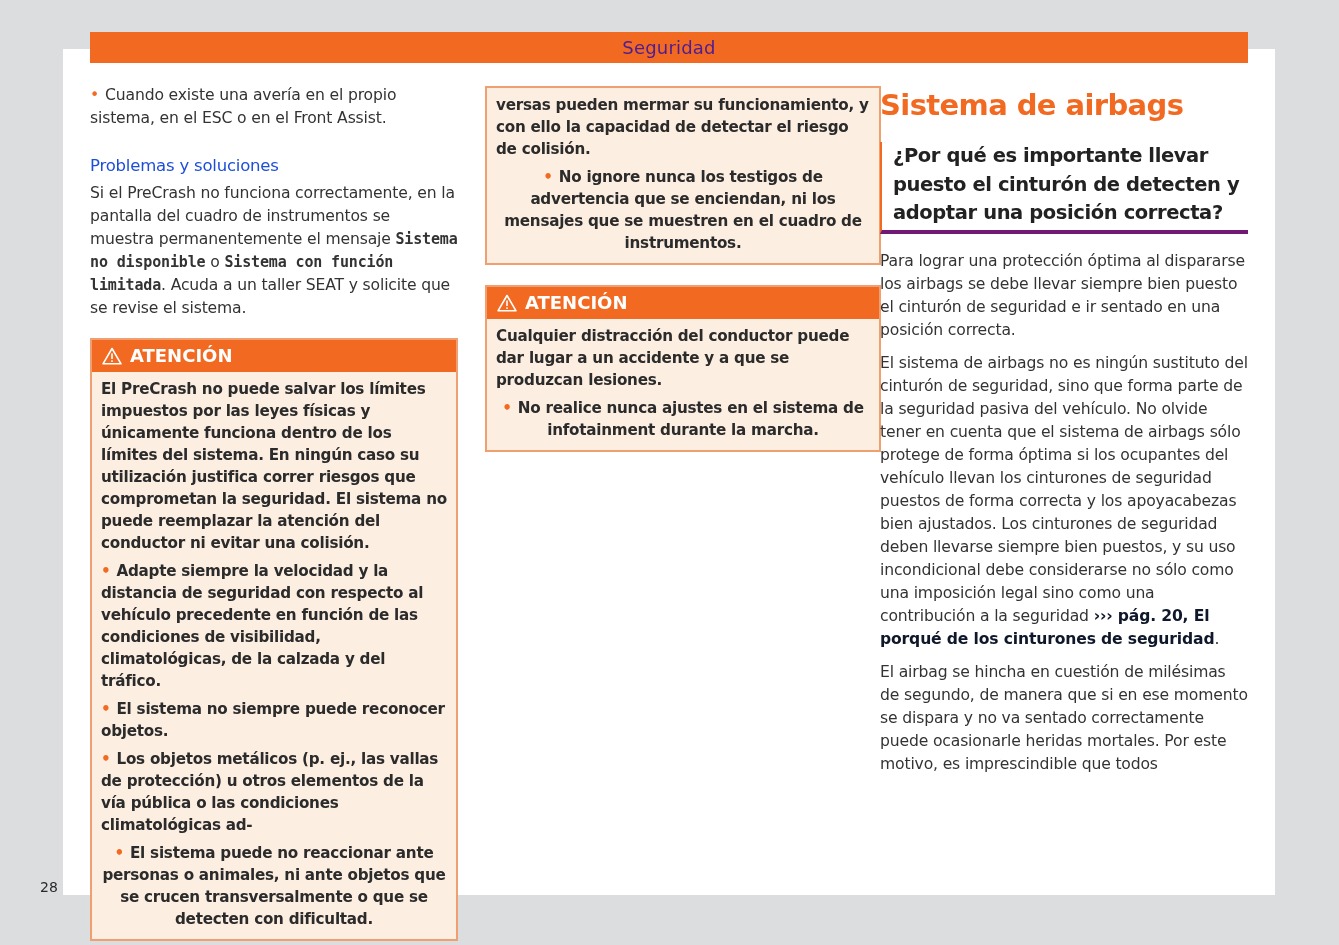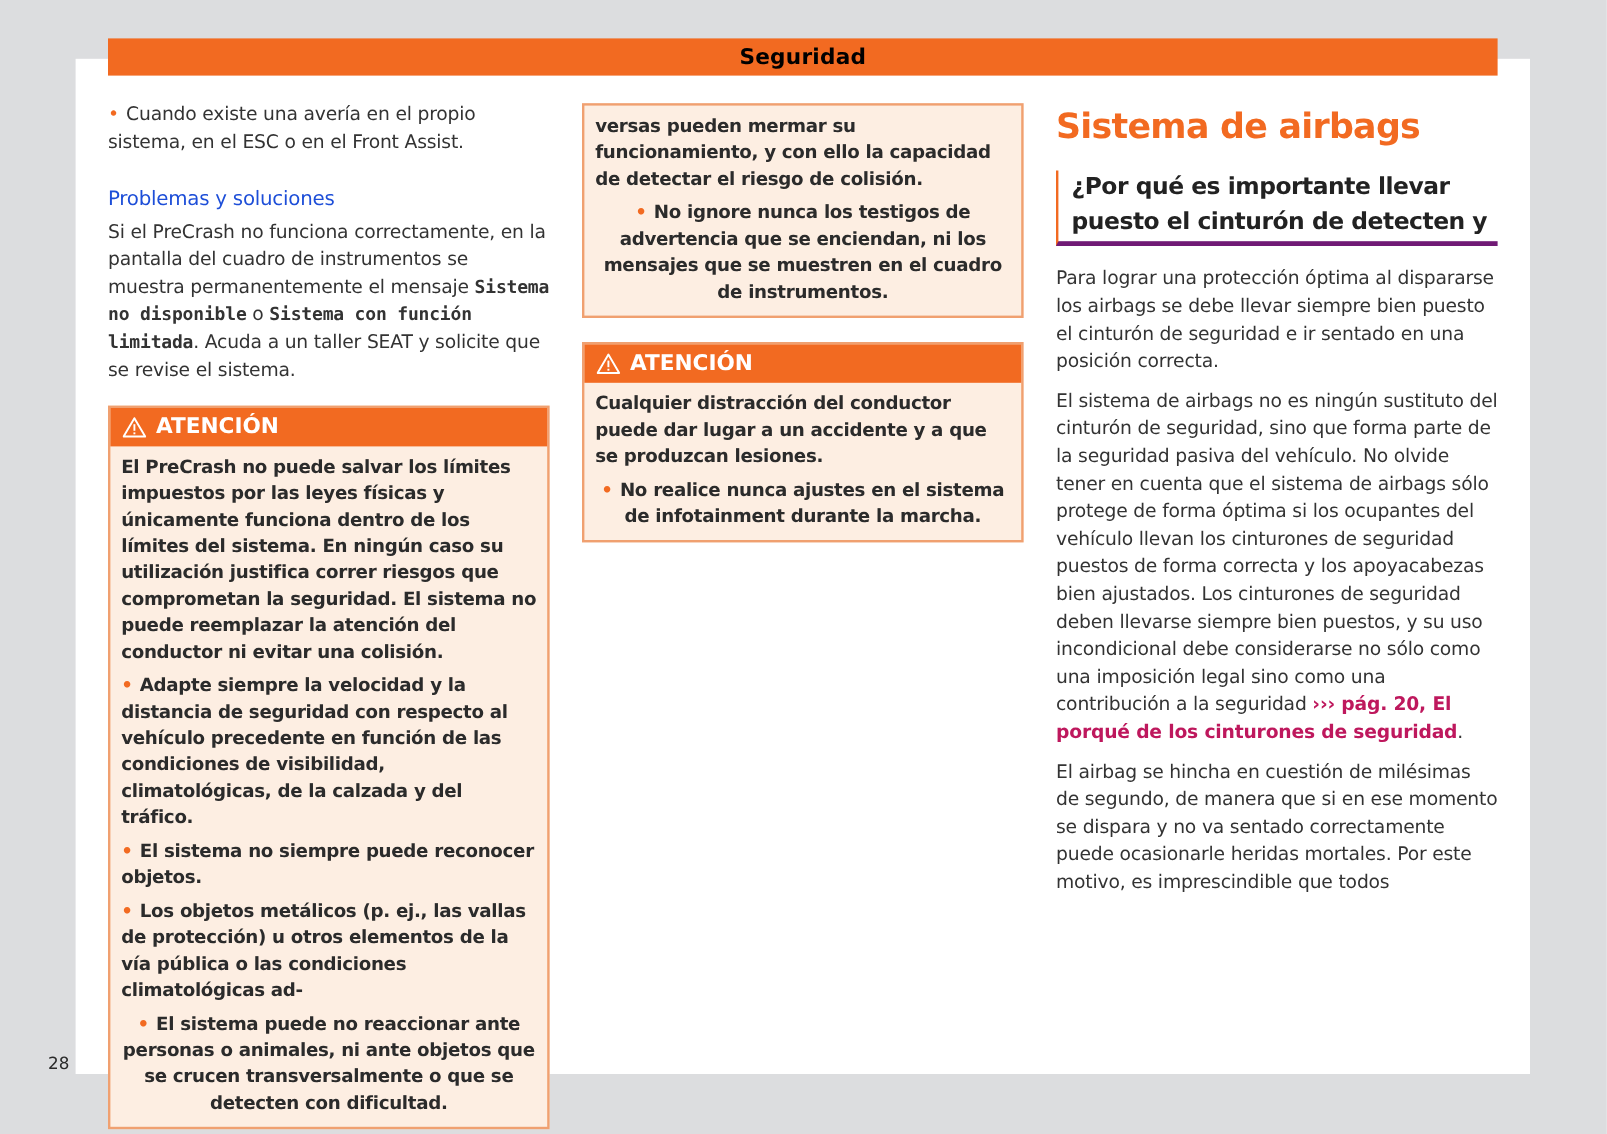--- a/index.html
+++ b/index.html
@@ -15,40 +15,40 @@
     position: absolute;
     left: 63px; top: 49px;
     width: 1212px; height: 846px;
     background: #ffffff;
   }
   .header-bar {
     position: absolute;
     left: 90px; top: 32px;
     width: 1158px; height: 31px;
     background: #f26a21;
-    color: #000000;
+    color: #4c1d95;
     text-align: center;
     font-size: 18px;
-    font-weight: bold;
+    font-weight: normal;
     line-height: 31px;
     letter-spacing: 0.2px;
   }
   .page-number {
     position: absolute;
     left: 40px; top: 879px;
     font-size: 14px;
     font-weight: normal;
     color: #2a2a2a;
   }
   .col {
     position: absolute;
     top: 84px;
   }
   .col1 { left: 90px; width: 368px; }
-  .col2 { left: 485px; width: 368px; border-radius: 11px; }
+  .col2 { left: 485px; width: 396px; border-radius: 11px; }
   .col3 { left: 880px; width: 368px; }
 
   .body-text {
     font-size: 15.6px;
     line-height: 23px;
     color: #333;
     letter-spacing: -0.15px;
     margin: 0;
   }
   .bullet::before {
@@ -124,21 +124,21 @@
     margin: 0;
     font-size: 19.5px;
     line-height: 28.5px;
     font-weight: bold;
     color: #222;
     letter-spacing: -0.4px;
   }
   .col3 .body-text { margin-top: 10px; }
   .link-ref {
     font-weight: bold;
-    color: #be185d;
+    color: #0f172a;
   }
 </style>
 </head>
 <body>
 
 <div class="page"></div>
 
 <div class="header-bar">Seguridad</div>
 
 <div class="col col1">
@@ -195,20 +195,21 @@
       <p class="warn-p bullet">No realice nunca ajustes en el sistema de infotainment durante la marcha.</p>
     </div>
   </div>
 </div>
 
 <div class="col col3">
   <div class="h1">Sistema de airbags</div>
   <div class="h3">
     <p>¿Por qué es importante llevar</p>
     <p>puesto el cinturón de detecten y</p>
+    <p>adoptar una posición correcta?</p>
   </div>
   <p class="body-text" style="margin-top:16px;">Para lograr una protección óptima al dispararse los airbags se debe llevar siempre bien puesto el cinturón de seguridad e ir sentado en una posición correcta.</p>
   <p class="body-text">
     <span>El sistema de airbags no es ningún sustituto del cinturón de seguridad, sino que forma parte de la seguridad pasiva del vehículo. No olvide tener en cuenta que el sistema de airbags sólo protege de forma óptima si los ocupantes del vehículo llevan los cinturones de seguridad puestos de forma correcta y los apoyacabezas bien ajustados. Los cinturones de seguridad deben llevarse siempre bien puestos, y su uso incondicional debe considerarse no sólo como una imposición legal sino como una contribución a la seguridad </span><span class="link-ref">››› pág. 20, El porqué de los cinturones de seguridad</span><span>.</span>
   </p>
   <p class="body-text">El airbag se hincha en cuestión de milésimas de segundo, de manera que si en ese momento se dispara y no va sentado correctamente puede ocasionarle heridas mortales. Por este motivo, es imprescindible que todos</p>
 </div>
 
 <div class="page-number">28</div>
 

